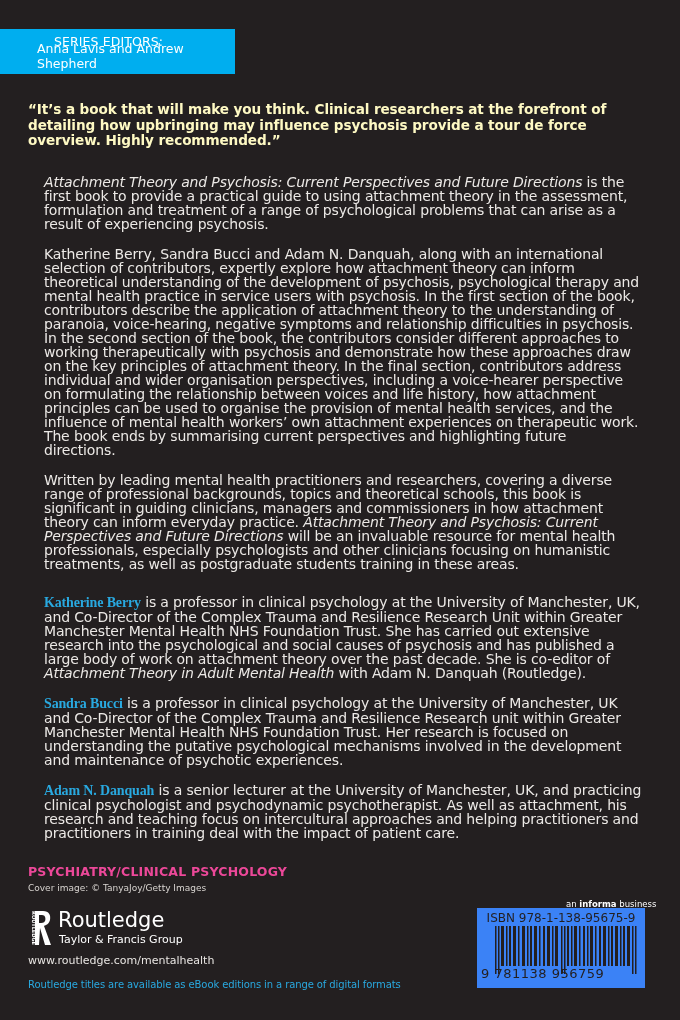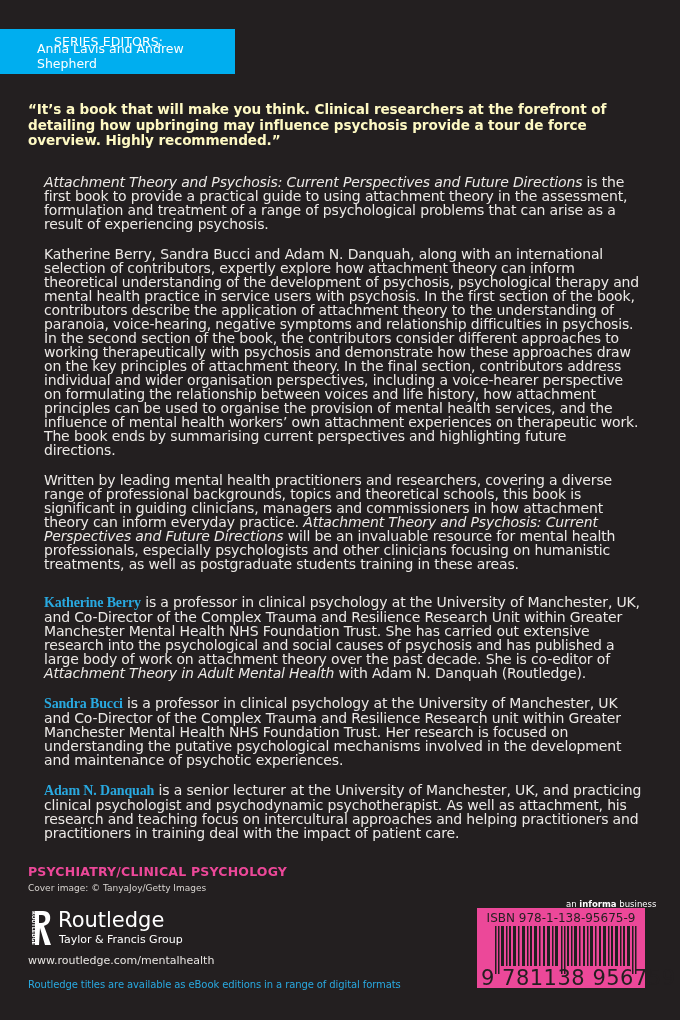--- a/index.html
+++ b/index.html
@@ -24,24 +24,24 @@
   .gap-big { margin-top:24px; }
   .name { color:#29a9e0; font-weight:bold;font-family:Liberation Serif, serif; }
   .category { position:absolute; left:28px; top:864px; color:#ec4899; font-weight:bold; font-size:12.5px; letter-spacing:0.2px; }
   .cover-credit { position:absolute; left:28px; top:883px; font-size:9px; color:#d8d4d0; }
   .logo { position:absolute; left:26px; top:910px; width:26px; height:36px; }
   .brand { position:absolute; left:58px; top:908px; font-size:21px; color:#fff; }
   .brand-sub { position:absolute; left:59px; top:933px; font-size:11px; color:#fff; }
   .url { position:absolute; left:28px; top:954px; font-size:11px; color:#e8e5e2; }
   .ebook { position:absolute; left:28px; top:979px; font-size:10px; color:#29a9e0; letter-spacing:-0.1px; }
   .informa-tag { position:absolute; left:566px; top:899px; font-size:8.5px; color:#fff; }
-  .isbn-box { position:absolute; left:477px; top:908px; width:168px; height:80px; background:#ec4899; }
+  .isbn-box { position:absolute; left:477px; top:908px; width:168px; height:80px; background:#3b82f6; }
   .isbn-text { position:absolute; left:0; top:3px; width:168px; text-align:center; font-size:12px; color:#231f20; }
   .barcode { position:absolute; left:18px; top:18px; width:142px; height:48px; }
-  .isbn-digits { position:absolute; left:4px; top:58px; font-size:21px; color:#231f20; letter-spacing:0.5px; white-space:pre; background:transparent;text-align:center; }
+  .isbn-digits { position:absolute; left:4px; top:58px; font-size:13px; color:#231f20; letter-spacing:0.5px; white-space:pre; background:transparent;text-align:center; }
 </style>
 </head>
 <body>
 
 <div class="banner">
   <div class="t1">SERIES EDITORS:</div>
   <div class="t2">Anna Lavis and Andrew Shepherd</div>
 </div>
 
 <div class="content">

